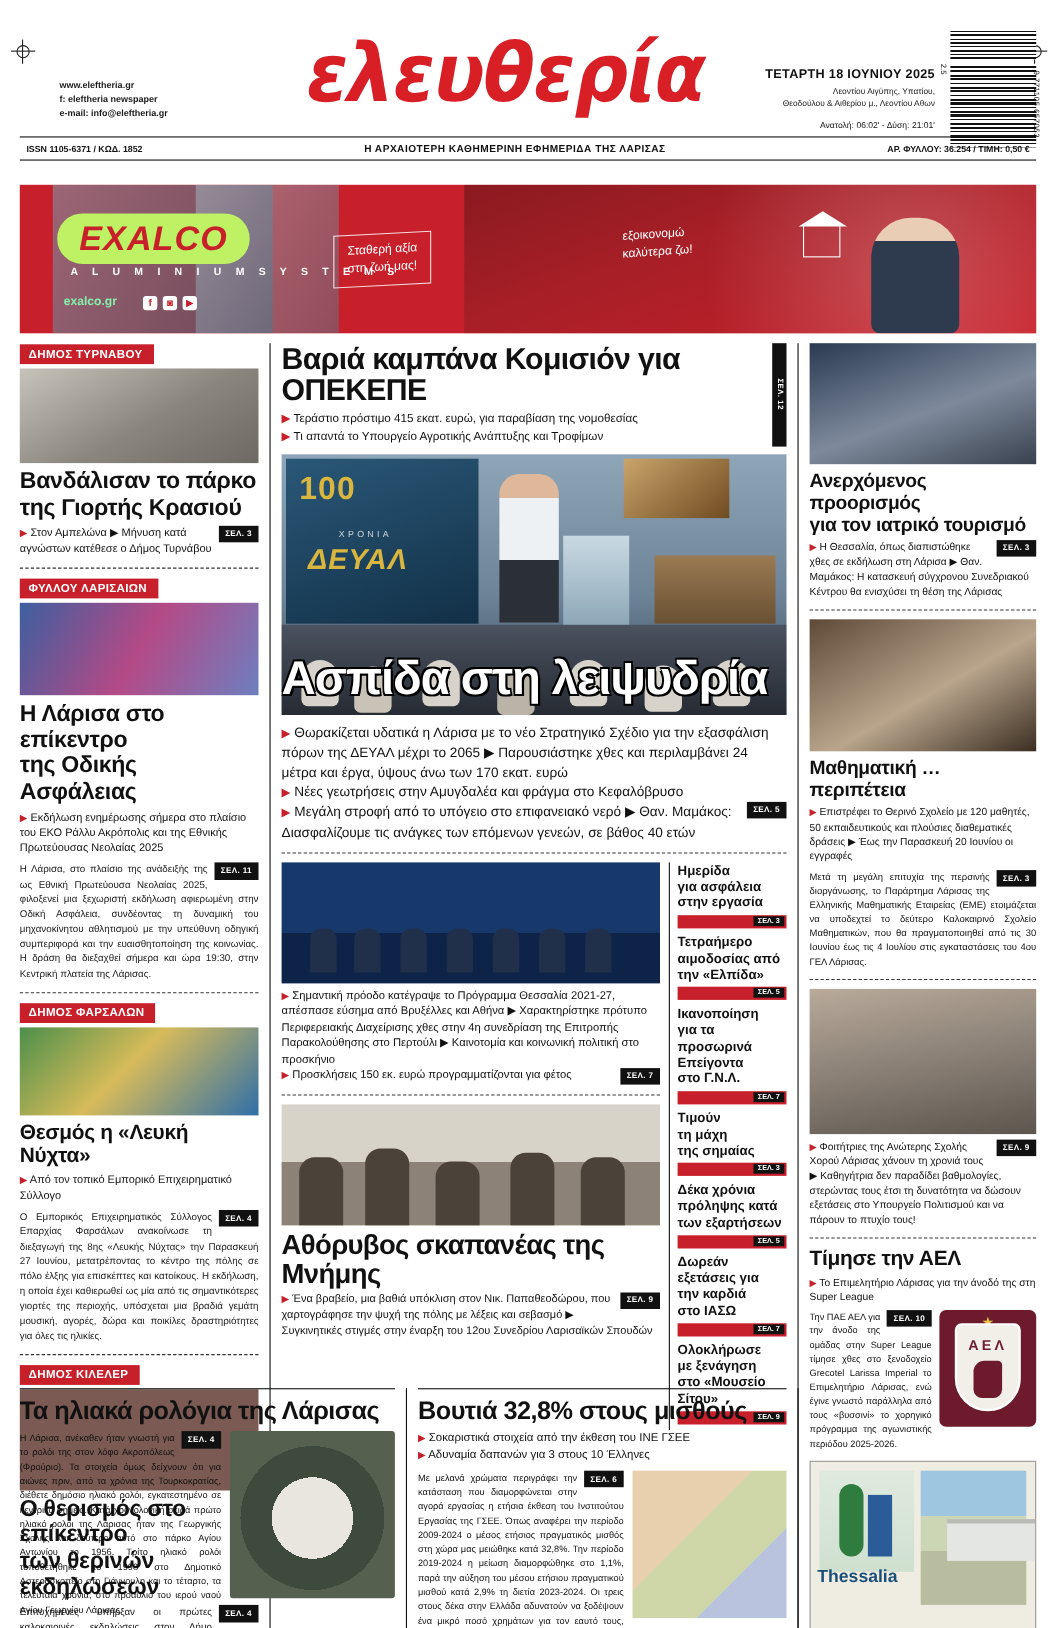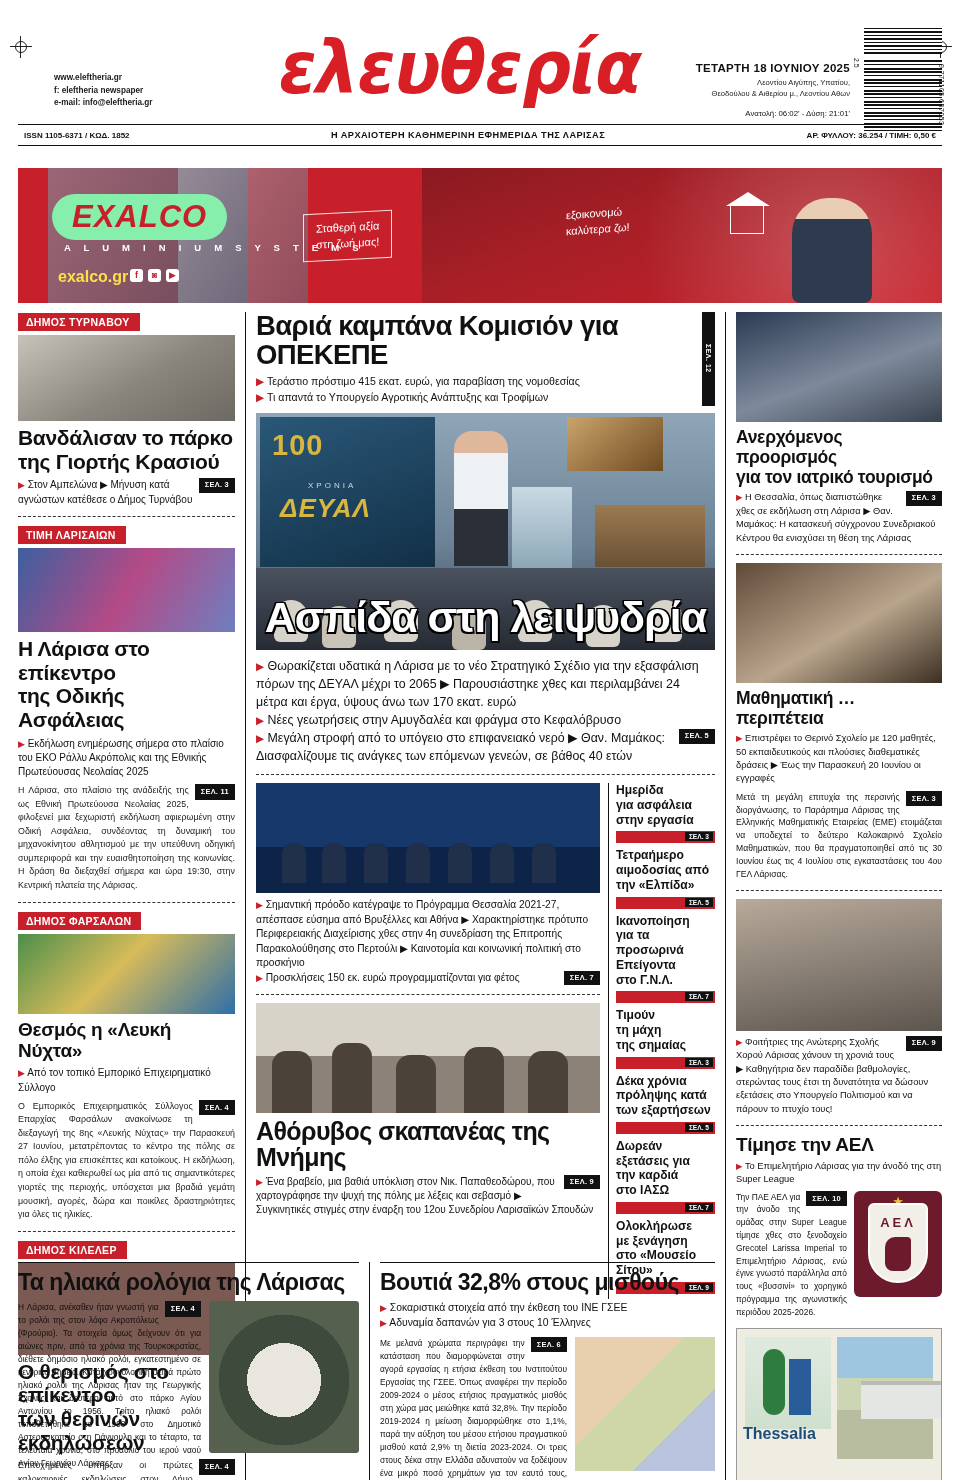--- a/index.html
+++ b/index.html
@@ -53,24 +53,24 @@
   
   .exalco { position: absolute; left: 18px; top: 168px; width: 924px; height: 135px; background: #c8202a; overflow: hidden; }
   .ex-photo { position: absolute; right: 0; top: 0; width: 520px; height: 135px;
      background:
        radial-gradient(circle at 78% 58%, rgba(255,255,255,.22), transparent 45%),
        linear-gradient(160deg,#8a1a20 0%, #a81f27 40%, #c8202a 100%);
   }
   .ex-glass { position: absolute; left: 30px; top: 0; width: 200px; height: 135px; background: linear-gradient(120deg,rgba(120,160,180,.55),rgba(60,90,110,.65)); }
   .ex-glass2 { position: absolute; left: 160px; top: 0; width: 130px; height: 135px; background: linear-gradient(120deg,rgba(170,200,210,.45),rgba(90,120,140,.5)); }
   .ex-person { position: absolute; right: 70px; bottom: 0; width: 80px; height: 105px; background: linear-gradient(180deg,#e9cdb4 0 20%, #2e3b4e 20% 100%); border-radius: 36px 36px 8px 8px; }
-  .ex-logo-box { position: absolute; left: 34px; top: 26px; background: #86efac; border-radius: 26px; padding: 5px 20px; }
+  .ex-logo-box { position: absolute; left: 34px; top: 26px; background: #bef264; border-radius: 26px; padding: 5px 20px; }
   .ex-logo-text { font-size: 31px; font-weight: bold; font-style: italic; color: #c8202a; letter-spacing: 1px; }
   .ex-sub { position: absolute; left: 46px; top: 74px; color: #fff; font-size: 9.5px; letter-spacing: 5.2px; font-weight: bold; }
-  .ex-url { position: absolute; left: 40px; top: 100px; color: #fde047; font-size: 16px; font-weight: bold; }
+  .ex-url { position: absolute; left: 40px; top: 100px; color: #86efac; font-size: 11px; font-weight: bold; }
   .ex-social { position: absolute; left: 112px; top: 101px; display: flex; gap: 5px; }
   .ex-social span { width: 13px; height: 13px; border-radius: 3px; background: #fff; color: #c8202a; font-size: 9px; line-height: 13px; text-align: center; font-weight: bold; }
   .ex-tag1 { position: absolute; left: 285px; top: 44px; color: #fff; font-size: 11px; line-height: 1.45; border: 1.5px solid rgba(255,255,255,.85); padding: 7px 12px; transform: skewY(-3deg); }
   .ex-tag2 { position: absolute; left: 548px; top: 38px; color: #fff; font-size: 11px; line-height: 1.45; transform: skewY(-4deg); }
   .ex-house { position: absolute; left: 712px; top: 36px; width: 34px; height: 30px; border: 1.5px solid #fff; }
   .ex-house::before { content:""; position:absolute; left:-5px; top:-13px; width:0;height:0;border-left:22px solid transparent;border-right:22px solid transparent;border-bottom:14px solid #fff; }
 
   
   .cols { position: absolute; left: 18px; top: 312px; width: 924px; }
   .colwrap { display: flex; gap: 0; }
@@ -98,21 +98,21 @@
   .mp-screen { position: absolute; left: 4px; top: 4px; width: 175px; height: 150px; background: linear-gradient(160deg,#2a5878,#123047); }
   .mp-100 { position: absolute; left: 16px; top: 16px; font-size: 29px; font-weight: bold; color: #d8b63f; letter-spacing: 1px; }
   .mp-xr { position: absolute; left: 52px; top: 68px; font-size: 8px; color: #cfd9dd; letter-spacing: 3px; }
   .mp-deyal { position: absolute; left: 24px; top: 80px; font-size: 26px; font-weight: bold; font-style: italic; color: #d8b63f; letter-spacing: 1px; }
   .mp-pic { position: absolute; right: 52px; top: 4px; width: 96px; height: 54px; background: linear-gradient(140deg,#caa46a,#6f4b22); }
   .mp-speaker { position: absolute; left: 198px; top: 18px; width: 54px; height: 135px; background: linear-gradient(180deg,#dfb79a 0 16%, #eef1f3 16% 58%, #2b2f38 58% 100%); border-radius: 18px 18px 0 0; }
   .mp-podium { position: absolute; left: 256px; top: 74px; width: 60px; height: 86px; background: linear-gradient(180deg,rgba(220,235,242,.8),rgba(150,180,195,.75)); }
   .mp-wood { position: absolute; right: 10px; top: 92px; width: 110px; height: 62px; background: linear-gradient(180deg,#9a7a52,#6a5134); }
   .mp-crowd { position: absolute; left: 0; bottom: 0; width: 100%; height: 82px; background: linear-gradient(180deg,#4a525f,#262b33); }
   .mp-head { position: absolute; bottom: 8px; width: 34px; height: 42px; border-radius: 17px 17px 6px 6px; background: #d7d2ca; }
-  .mp-title { position: absolute; left: 0; bottom: 8px; width: 100%; text-align: center;
+  .mp-title { position: absolute; left: 0; bottom: 8px; width: 100%; text-align: left;
     font-size: 43px; font-weight: bold; color: #fff; letter-spacing: -1px;
     text-shadow: 2px 2px 0 #000, -1.5px -1.5px 0 #000, 1.5px -1.5px 0 #000, -1.5px 1.5px 0 #000; }
   .kick-big { font-size: 12.4px; line-height: 1.46; margin-top: 7px; }
   .kick-big b.ar { color: #c8202a; font-size: 10.5px; }
 
   .mid-split { display: flex; gap: 8px; }
   .mid-main { flex: 1; }
   .briefs { width: 107px; border-left: 1px solid #111; padding-left: 7px; }
   .brief-t { font-size: 12.1px; font-weight: bold; line-height: 1.22; }
   .brief-bar { background: #c8202a; height: 12px; margin: 4px 0 5px; position: relative; }
@@ -243,21 +243,21 @@
           </div>
           <div class="kick">
             <span class="sel">ΣΕΛ. 3</span>
             <b class="ar">▶</b>
             <span>Στον Αμπελώνα ▶ Μήνυση κατά αγνώστων κατέθεσε ο Δήμος Τυρνάβου</span>
           </div>
         </div>
         <div class="dashes"></div>
 
         <div>
-          <div class="tagbar">ΤΙΜΗ ΛΑΡΙΣΑΙΩΝ</div>
+          <div class="tagbar">ΦΥΛΛΟΥ ΛΑΡΙΣΑΙΩΝ</div>
           <div class="ph" style="height:84px;background:linear-gradient(120deg,#3d5fa0,#b44a86 50%,#6e7fc0);"></div>
           <div class="hl">
             <div>Η Λάρισα στο επίκεντρο</div>
             <div>της Οδικής Ασφάλειας</div>
           </div>
           <div class="kick">
             <b class="ar">▶</b>
             <span>Εκδήλωση ενημέρωσης σήμερα στο πλαίσιο του ΕΚΟ Ράλλυ Ακρόπολις και της Εθνικής Πρωτεύουσας Νεολαίας 2025</span>
           </div>
           <div class="body">

